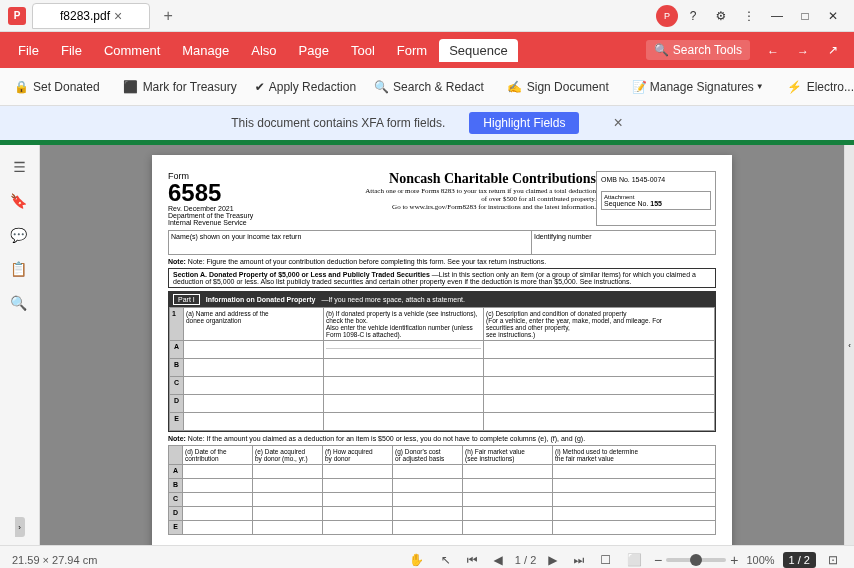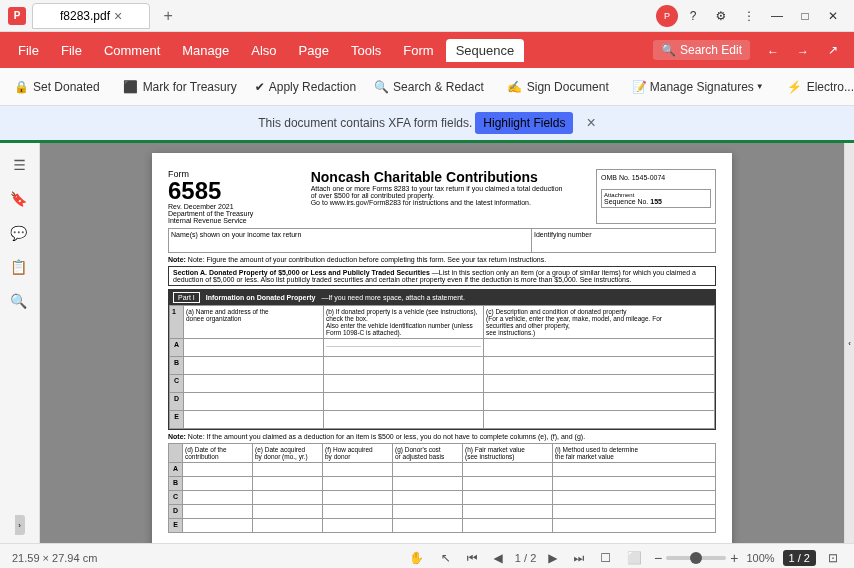--- a/index.html
+++ b/index.html
@@ -22,22 +22,22 @@
     .menu-item.active { background: white; color: #333; border-radius: 4px 4px 0 0; font-weight: 500; }
     .menu-search { margin-left: auto; display: flex; align-items: center; gap: 4px; background: rgba(255,255,255,0.2); border-radius: 3px; padding: 3px 8px; color: white; font-size: 12px; }
 
     
     .toolbar { height: 38px; background: #fafafa; border-bottom: 1px solid #ddd; display: flex; align-items: center; padding: 0 6px; gap: 2px; }
     .toolbar-btn { display: flex; align-items: center; gap: 4px; padding: 4px 8px; cursor: pointer; border-radius: 3px; font-size: 12px; color: #333; white-space: nowrap; }
     .toolbar-sep { width: 1px; height: 24px; background: #ddd; margin: 0 2px; }
     .toolbar-dropdown { display: flex; align-items: center; gap: 2px; }
 
     
-    .notification-bar { background: #e8f0fe; border-bottom: 3px solid #15803d; padding: 6px 12px; display: flex; align-items: center; justify-content: center; gap: 3px; font-size: 12px; color: #444; }
-    .highlight-btn { background: #4a6cf7; color: #000000; border: none; padding: 4px 8px; border-radius: 3px; font-size: 12px; cursor: pointer; }
+    .notification-bar { background: #e8f0fe; border-bottom: 5px solid #15803d; padding: 6px 12px; display: flex; align-items: center; justify-content: center; gap: 24px; font-size: 12px; color: #444; }
+    .highlight-btn { background: #4a6cf7; color: #ffffff; border: none; padding: 4px 14px; border-radius: 3px; font-size: 12px; cursor: pointer; }
     .notif-close { margin-left: 10px; cursor: pointer; color: #666; font-size: 16px; }
 
     
     .left-sidebar { width: 40px; background: #f5f5f5; border-right: 1px solid #ddd; display: flex; flex-direction: column; align-items: center; padding: 8px 0; gap: 6px; }
     .sidebar-icon { width: 28px; height: 28px; display: flex; align-items: center; justify-content: center; cursor: pointer; border-radius: 3px; color: #555; font-size: 14px; }
 
     
     .doc-area { flex: 1; overflow: auto; background: #888; display: flex; flex-direction: column; align-items: center; padding: 10px; position: relative; }
     .doc-page { background: white; width: 580px; min-height: 430px; box-shadow: 0 2px 8px rgba(0,0,0,0.3); padding: 16px; font-size: 8px; }
 
@@ -79,26 +79,26 @@
   </div>
 </div>
 
 <div class="menubar">
   <div class="menu-item">File</div>
   <div class="menu-item">File</div>
   <div class="menu-item">Comment</div>
   <div class="menu-item">Manage</div>
   <div class="menu-item">Also</div>
   <div class="menu-item">Page</div>
-  <div class="menu-item">Tools</div>
+  <div class="menu-item">Tool</div>
   <div class="menu-item">Form</div>
   <div class="menu-item active">Sequence</div>
   <div class="menu-search">
     <span>🔍</span>
-    <span>Search Edit</span>
+    <span>Search Tools</span>
   </div>
   <div style="display:flex;align-items:center;gap:4px;margin-left:8px;">
     <div class="titlebar-btn" style="color:white;">←</div>
     <div class="titlebar-btn" style="color:white;">→</div>
     <div class="titlebar-btn" style="color:white;">↗</div>
   </div>
 </div>
 
 <div class="toolbar">
   <div class="toolbar-btn">
@@ -160,21 +160,21 @@
     <div class="doc-page">
 
       <div style="display:flex; margin-bottom:4px;">
         <div style="flex:1;">
           <div style="font-size:9px;">Form</div>
           <div style="font-size:24px; font-weight:bold; line-height:1;">6585</div>
           <div style="font-size:7px;">Rev. December 2021</div>
           <div style="font-size:7px;">Department of the Treasury</div>
           <div style="font-size:7px;">Internal Revenue Service</div>
         </div>
-        <div style="flex:2; text-align:left;">
+        <div style="flex:2; text-align:right;font-family:Liberation Serif, serif;">
           <div style="font-size:14px; font-weight:bold;">Noncash Charitable Contributions</div>
           <div style="font-size:7px;">Attach one or more Forms 8283 to your tax return if you claimed a total deduction</div>
           <div style="font-size:7px;">of over $500 for all contributed property.</div>
           <div style="font-size:7px;">Go to www.irs.gov/Form8283 for instructions and the latest information.</div>
         </div>
         <div style="width:120px; border:1px solid #999; padding:4px; font-size:7px;">
           <div>OMB No. 1545-0074</div>
           <div style="margin-top:8px; border:1px solid #999; padding:2px;">
             <div style="font-size:6px;">Attachment</div>
             <div>Sequence No. <strong>155</strong></div>

